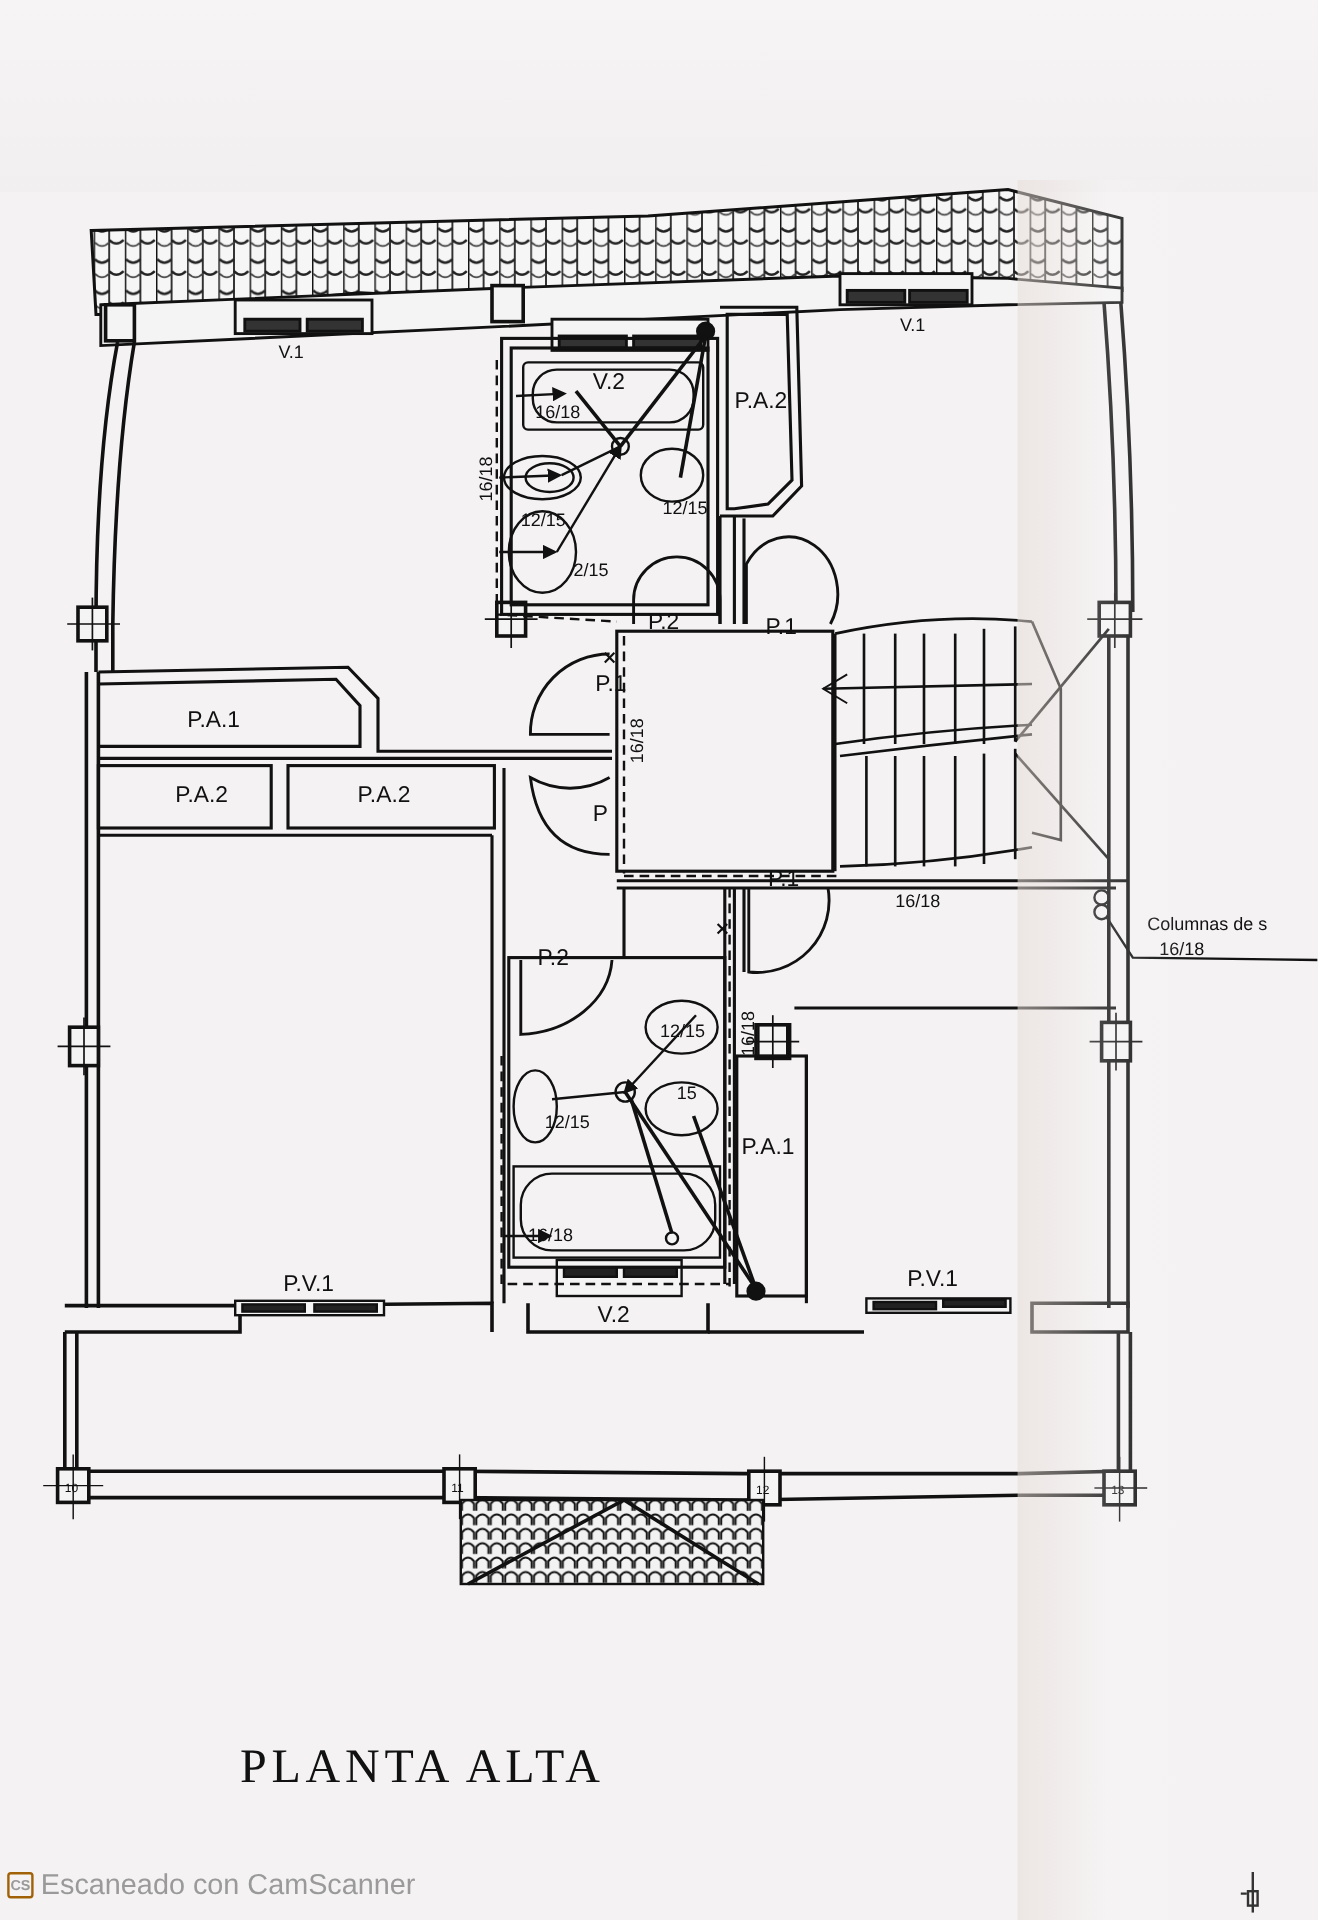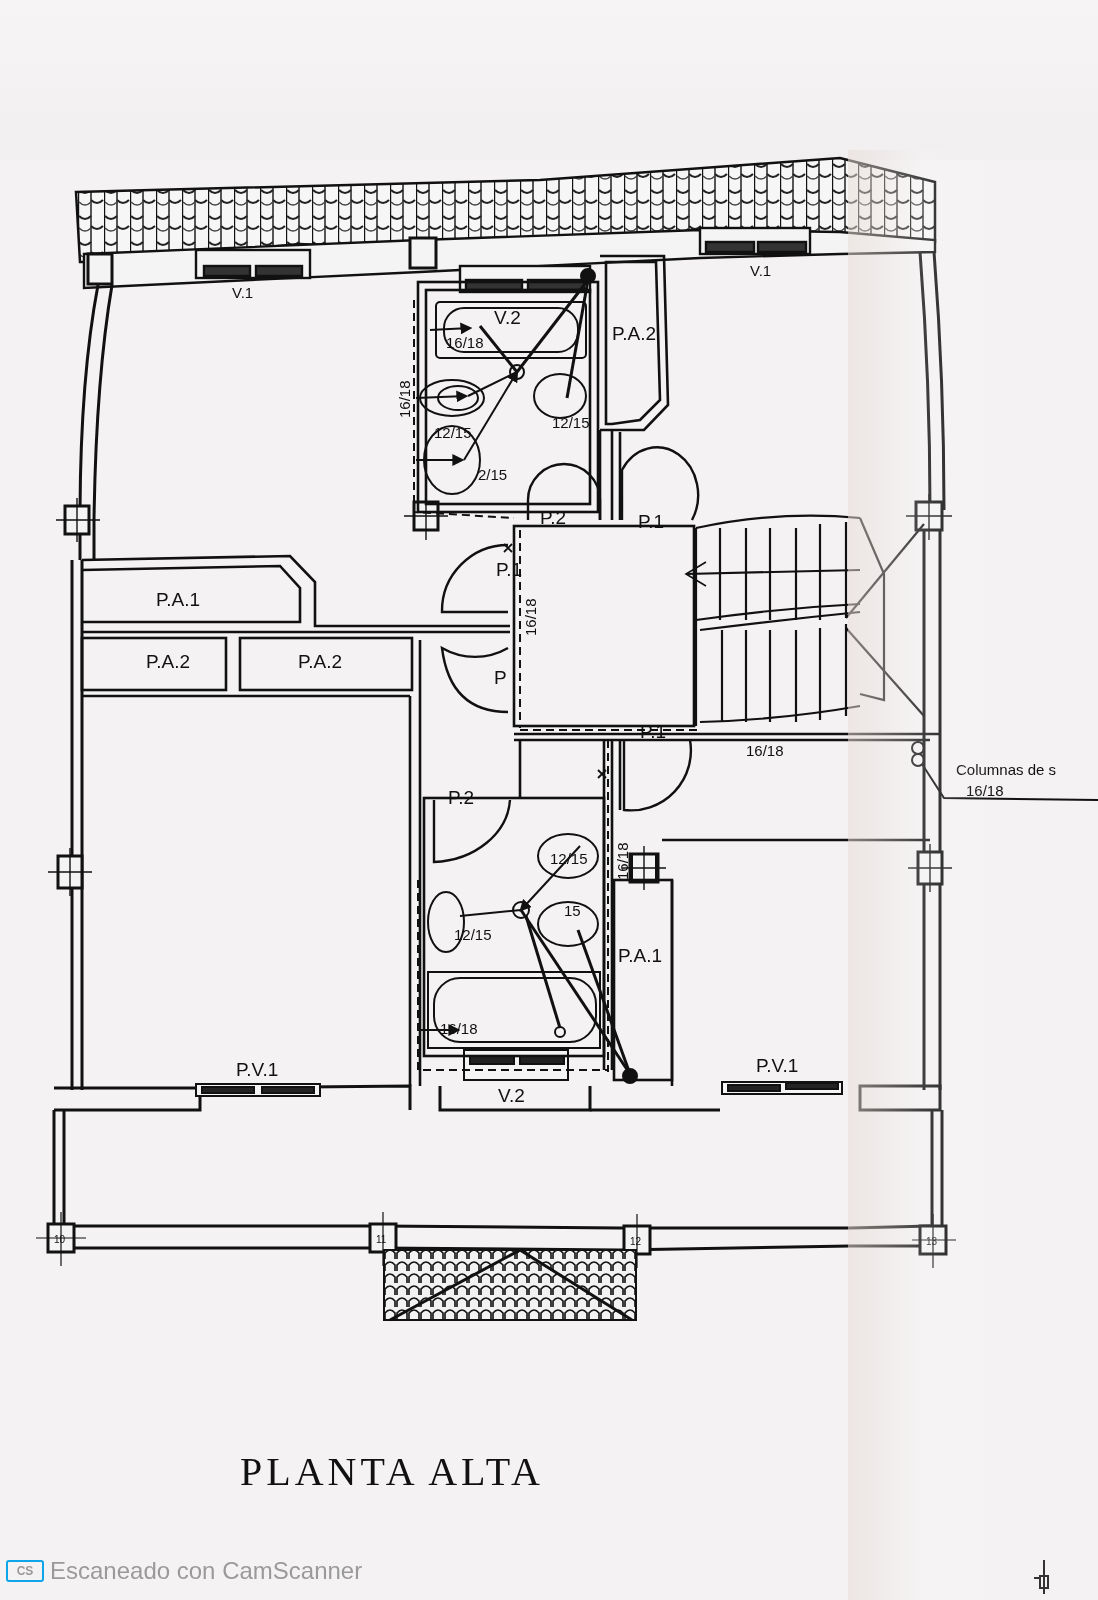--- a/index.html
+++ b/index.html
@@ -19,29 +19,29 @@
       position: absolute; left: 0; top: 0; width: 1098px; height: 160px;
       background: linear-gradient(180deg, #f6f4f5, #f1eff0);
       pointer-events: none;
     }
     svg text { font-family: "Liberation Sans", sans-serif; fill: #111; }
     .lbl { font-size: 19px; }
     .lbl-sm { font-size: 15px; }
     .title {
       position: absolute; left: 200px; top: 1448px;
       font-family: "Liberation Serif", serif; font-size: 40px; letter-spacing: 4px;
-      color: #111; white-space: nowrap; margin-left: 40px;
+      color: #111; white-space: nowrap;
     }
     .watermark {
       position: absolute; left: 6px; top: 1558px; height: 26px;
       display: flex; align-items: center; gap: 6px;
       color: #9a9a9a; font-family: "Liberation Sans", sans-serif; font-size: 24px;
     }
     .cs-logo {
-      width: 38px; height: 22px; border: 2px solid #0ea5e9; border-radius: 3px;
+      width: 22px; height: 22px; border: 2px solid #a16207; border-radius: 3px;
       font-size: 12px; display: flex; align-items: center; justify-content: center; color: #9a9a9a;
       box-sizing: border-box; font-weight: bold;
     }
     .corner-mark { position: absolute; left: 1032px; top: 1560px; width: 20px; height: 34px; }
   </style>
 </head>
 <body>
 
 <div class="sheet">
   <div class="fold-top"></div>

